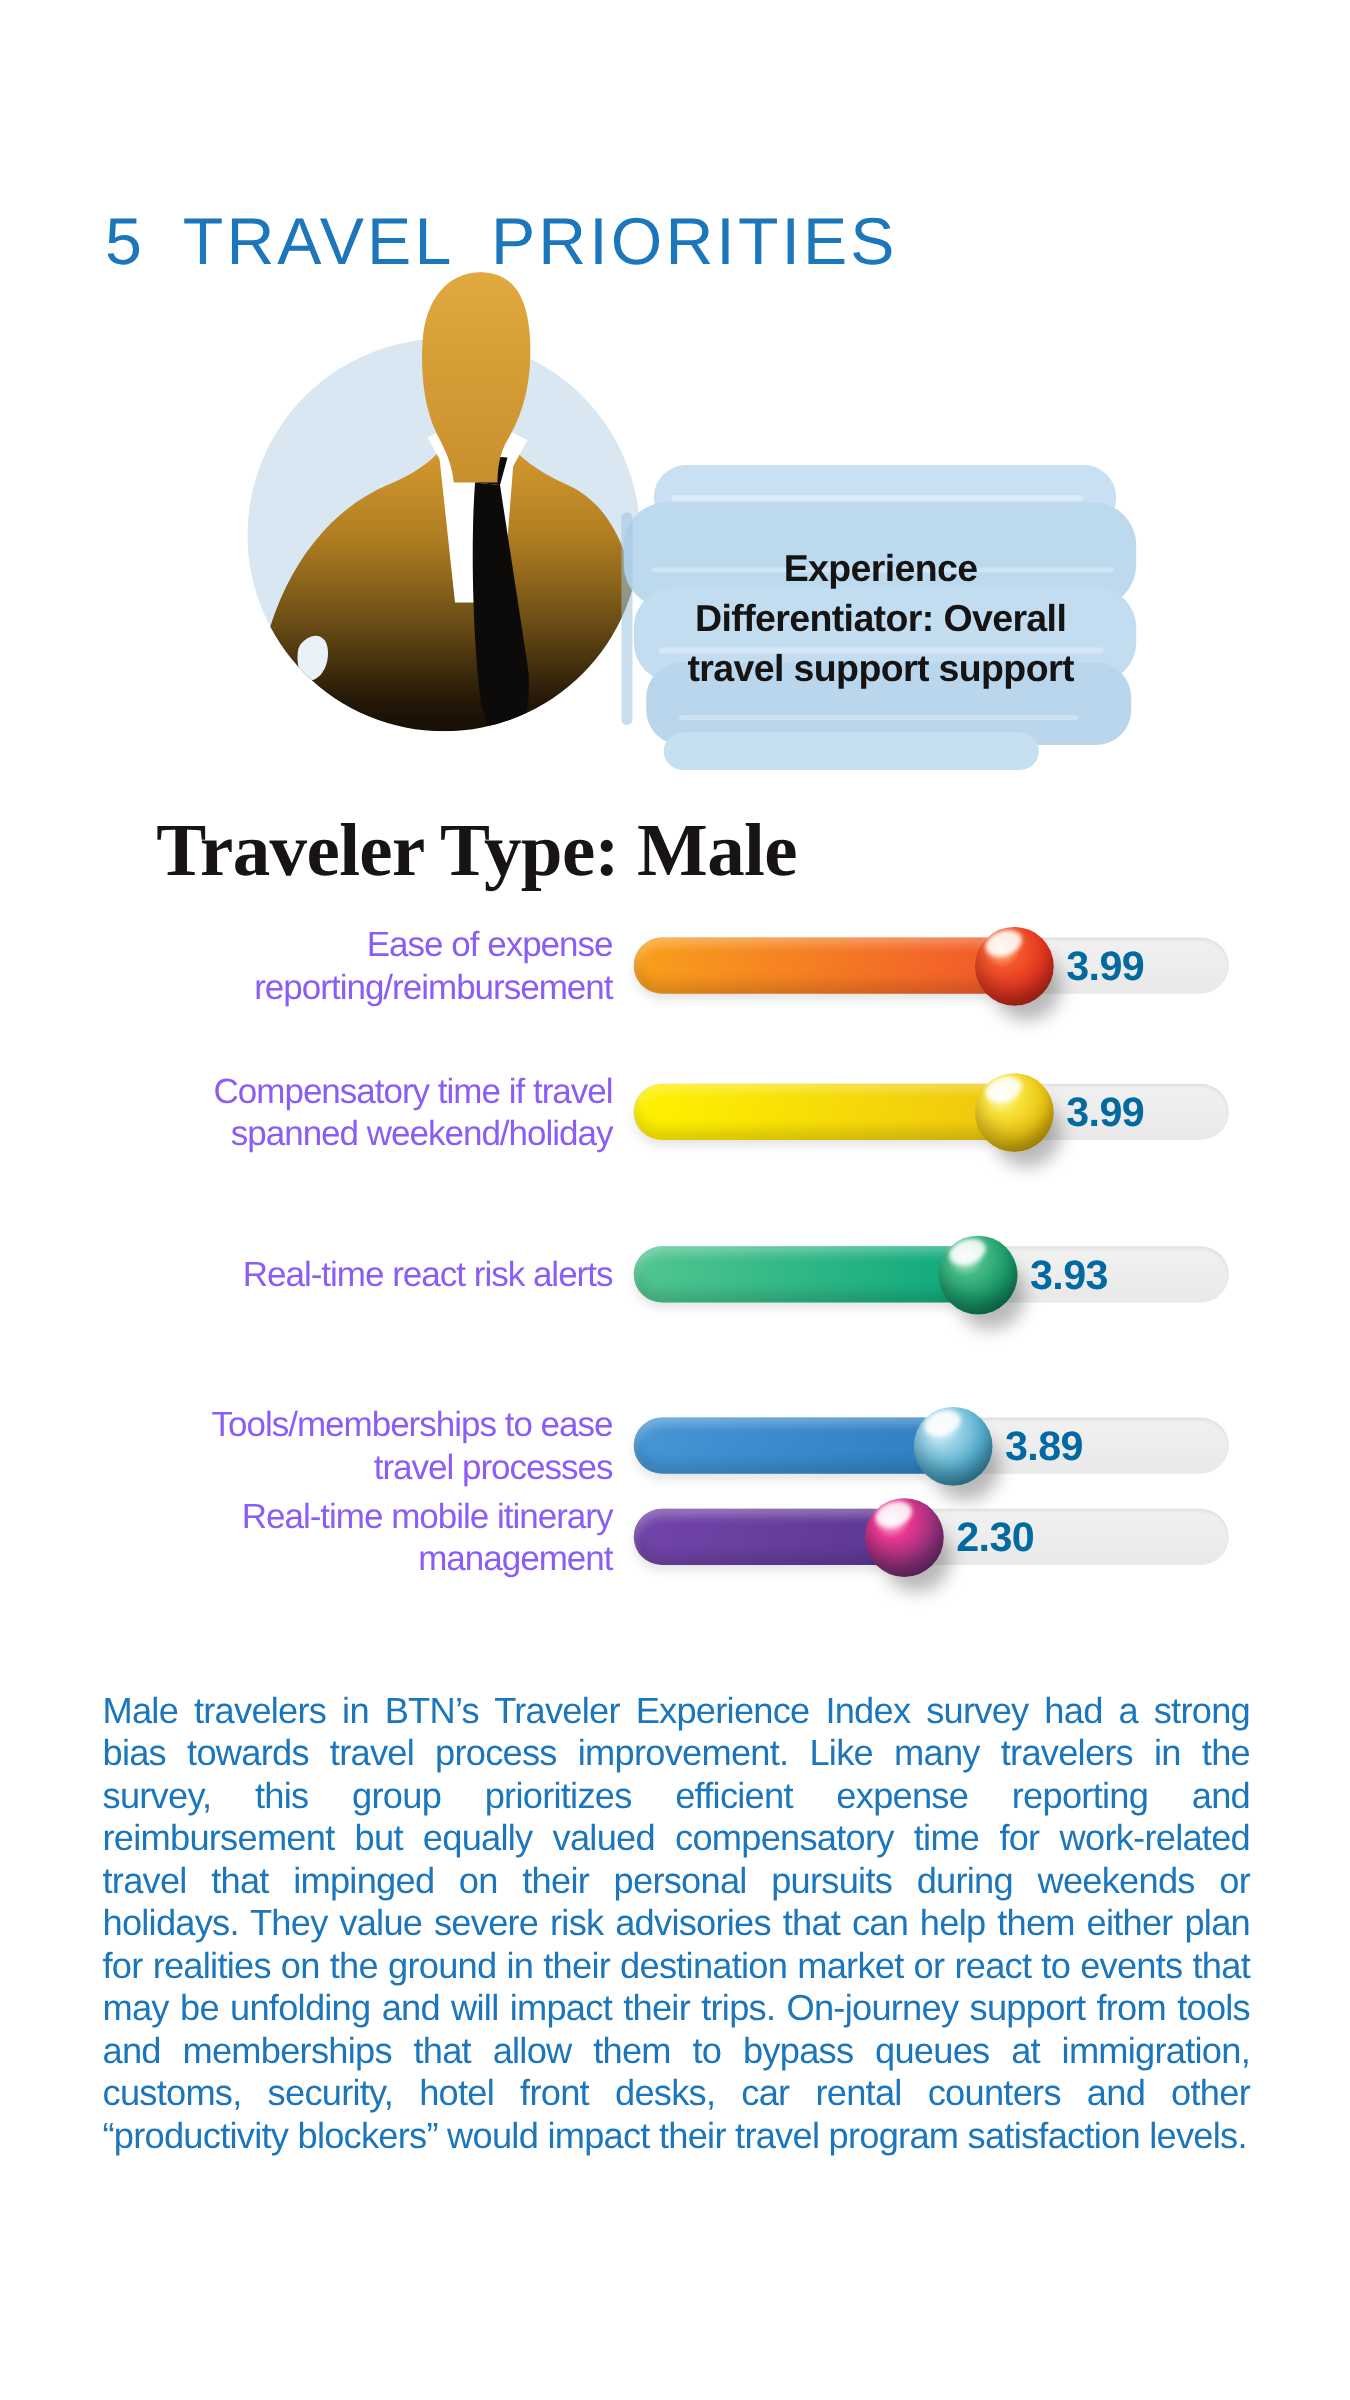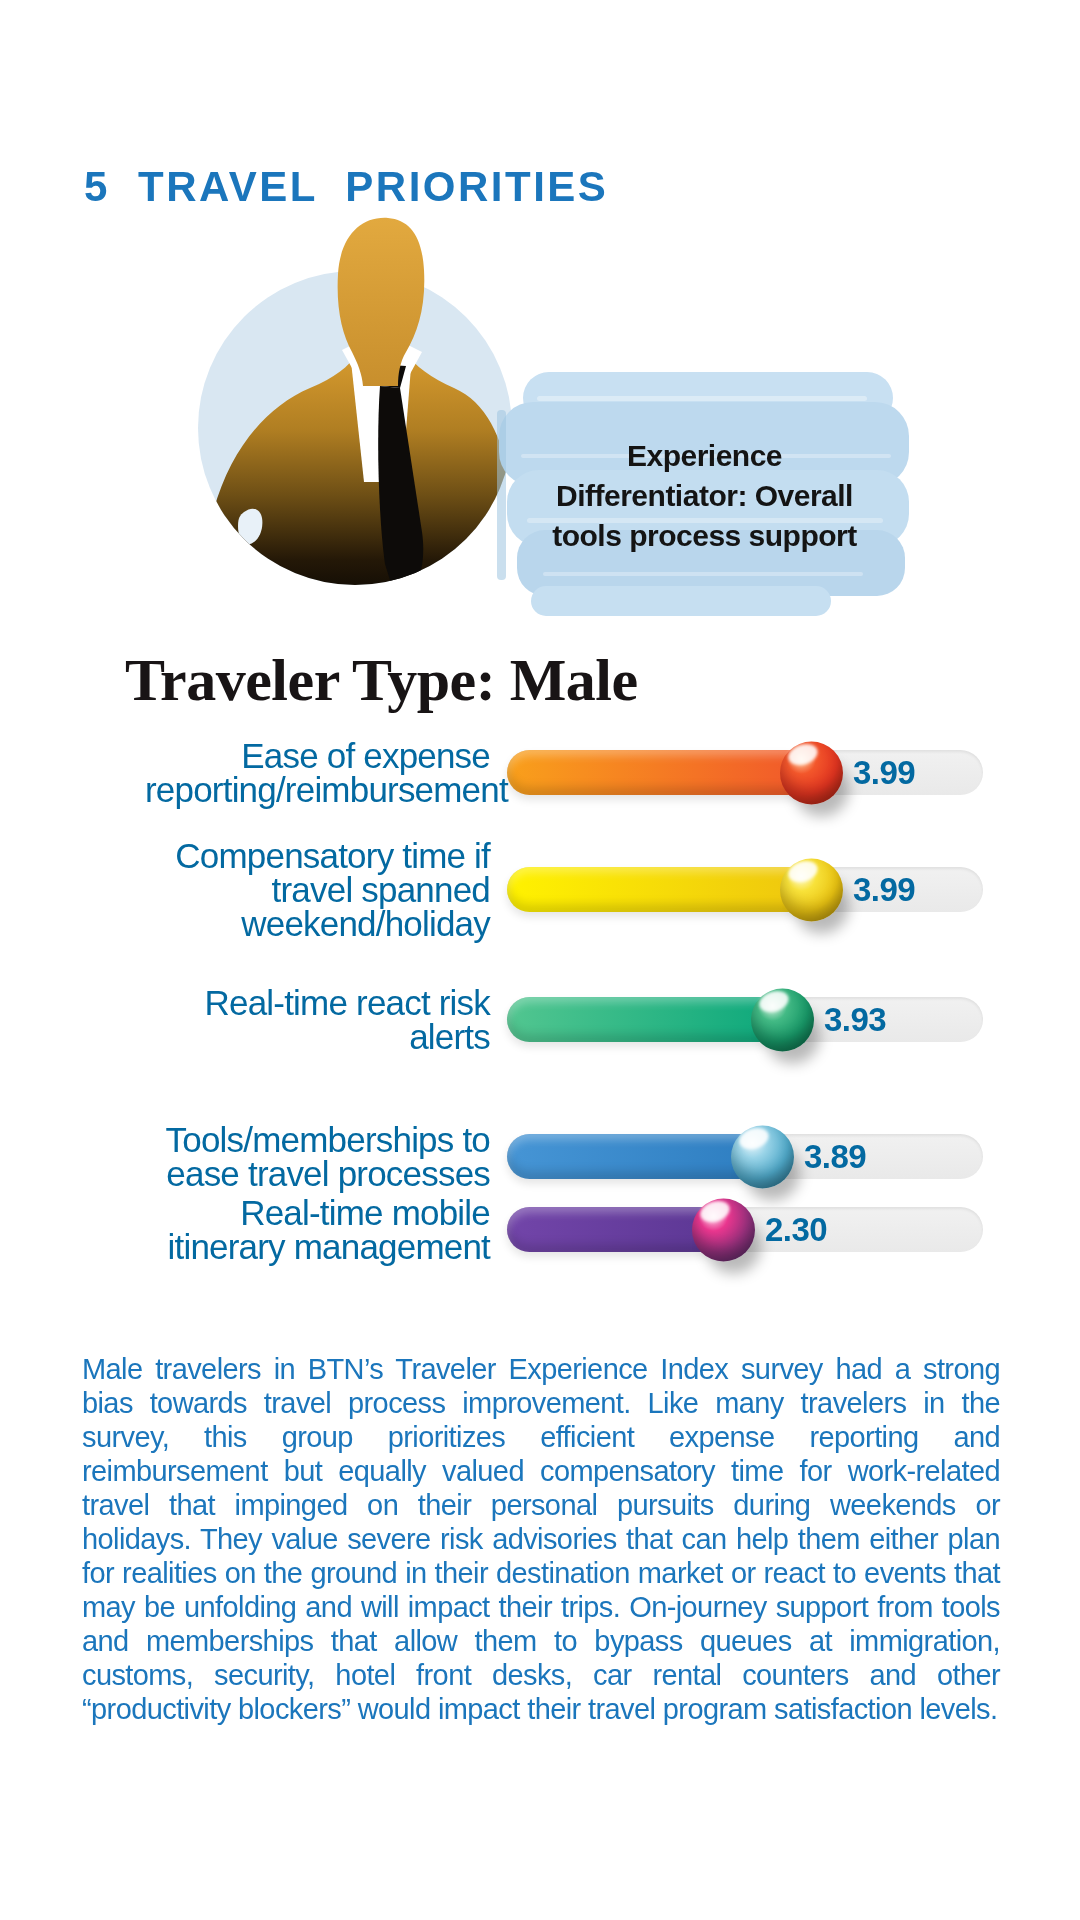--- a/index.html
+++ b/index.html
@@ -1,19 +1,19 @@
 <!DOCTYPE html>
 <html><head>
 <meta charset="utf-8">
 <style>
   html,body{margin:0;padding:0;background:#ffffff;}
   body{font-family:"Liberation Sans", sans-serif; -webkit-font-smoothing:antialiased;}
   .page{position:relative;width:1080px;height:1920px;background:#fff;overflow:hidden;margin:0 auto;}
 
-  .title{position:absolute;left:84px;top:163px;font-size:42px;font-weight:700;
+  .title{position:absolute;left:84px;top:163px;font-size:53px;font-weight:400;
     color:#1B76BC;letter-spacing:2.5px;word-spacing:14px;white-space:nowrap;}
 
   .illustration{position:absolute;left:192px;top:212px;width:330px;height:400px;}
 
   .callout{position:absolute;left:497px;top:350px;width:415px;height:292px;}
   .callout svg{position:absolute;inset:0;}
   .callout-text{position:absolute;inset:0;display:flex;align-items:center;justify-content:center;}
   .callout-text > div{width:336px;text-align:center;font-size:30px;font-weight:700;
     line-height:40px;color:#141414;letter-spacing:-0.5px;}
 
@@ -21,21 +21,21 @@
     font-size:60px;font-weight:700;color:#181415;letter-spacing:-0.5px;white-space:nowrap;margin-left:33px;}
 
   .bar-row{position:absolute;left:507px;width:476px;height:45px;}
   .bar-row.r0{top:750px;}
   .bar-row.r1{top:867px;}
   .bar-row.r2{top:997px;}
   .bar-row.r3{top:1108px;margin-top:26px;}
   .bar-row.r4{top:1207px;}
 
   .bar-label{position:absolute;right:calc(100% + 17px);top:50%;transform:translateY(-50%);
-    width:345px;text-align:right;font-size:35px;line-height:34px;color:#0369a1;letter-spacing:-0.8px;}
+    width:345px;text-align:right;font-size:28px;line-height:34px;color:#8b5cf6;letter-spacing:-0.8px;}
 
   .bar-track{position:absolute;inset:0;border-radius:23px;
     background:linear-gradient(180deg,#F1F1F1,#E5E5E5);
     box-shadow:inset 0 2px 3px rgba(0,0,0,0.07);}
 
   .bar-fill{position:absolute;left:0;top:0;height:45px;border-radius:23px;
     box-shadow:0 5px 8px rgba(0,0,0,0.10), inset 0 -8px 10px rgba(0,0,0,0.14), inset 0 6px 8px rgba(255,255,255,0.28);}
 
   .bar-ball{position:absolute;top:50%;width:63px;height:63px;border-radius:50%;
     transform:translateY(-50%);
@@ -94,21 +94,21 @@
       <rect x="10" y="120" width="402" height="76" rx="32" fill="#C3DDF0"></rect>
       <rect x="20" y="180" width="388" height="66" rx="28" fill="#B9D6EC"></rect>
       <rect x="34" y="236" width="300" height="30" rx="15" fill="#C6DFF1"></rect>
       <rect x="0" y="60" width="9" height="170" rx="4" fill="#9FC4E0" opacity="0.55"></rect>
       <rect x="40" y="46" width="330" height="5" rx="2.5" fill="#FFFFFF" opacity="0.35"></rect>
       <rect x="24" y="104" width="370" height="4" rx="2" fill="#FFFFFF" opacity="0.3"></rect>
       <rect x="30" y="168" width="356" height="5" rx="2.5" fill="#FFFFFF" opacity="0.3"></rect>
       <rect x="46" y="222" width="320" height="4" rx="2" fill="#FFFFFF" opacity="0.3"></rect>
     </svg>
     <div class="callout-text">
-      <div>Experience Differentiator: Overall tools process support</div>
+      <div>Experience Differentiator: Overall travel support support</div>
     </div>
   </div>
 
   <div class="section-heading">Traveler Type: Male</div>
 
   <div class="bar-row r0">
     <div class="bar-track" style="background: linear-gradient(rgb(241, 241, 241), rgb(233, 233, 233));"></div>
     <div class="bar-fill" style="width: 304px; background: linear-gradient(90deg, rgb(249, 160, 27), rgb(241, 87, 43));"></div>
     <div class="bar-ball" style="left: 272.5px; background: radial-gradient(circle at 34% 28%, rgb(255, 207, 160) 0%, rgb(243, 87, 43) 24%, rgb(224, 52, 32) 58%, rgb(142, 29, 16) 100%);"></div>
     <div class="bar-label">Ease of expense reporting/reimbursement</div>

